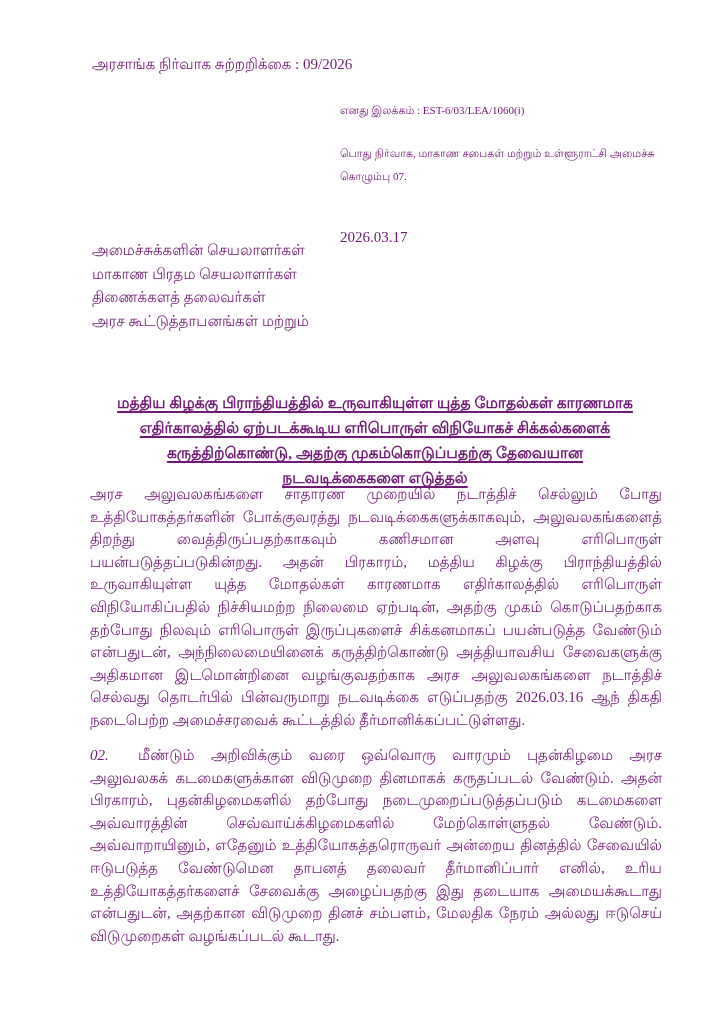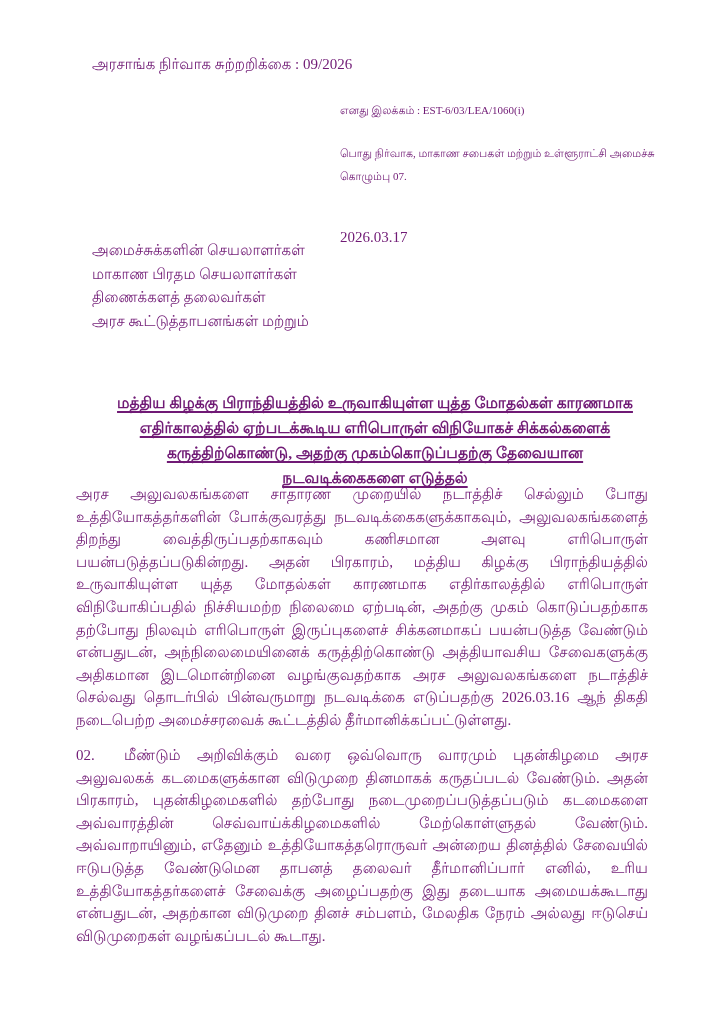--- a/index.html
+++ b/index.html
@@ -64,32 +64,33 @@
     margin-top: 16px;
   }
   .title-line > span {
     text-decoration: underline;
     text-decoration-skip-ink: none;
     text-decoration-thickness: 1.5px;
     text-underline-offset: 3px;
   }
   .para {
     position: absolute;
-    left: 76px;
+    left: 90px;
     width: 572px;
     margin: 0;
     font-size: 15px;
     line-height: 22.6px;
     text-align: justify;
   }
   .para-1 { top: 483px; }
   .para-2 { top: 744px; }
   .pnum {
     display: inline-block;
     min-width: 48px;
+    font-style: italic;
   }
 </style>
 </head>
 <body>
 
 <div class="page">
 
   <div class="circular-no">அரசாங்க நிர்வாக சுற்றறிக்கை : 09/2026</div>
 
   <div class="sender">

